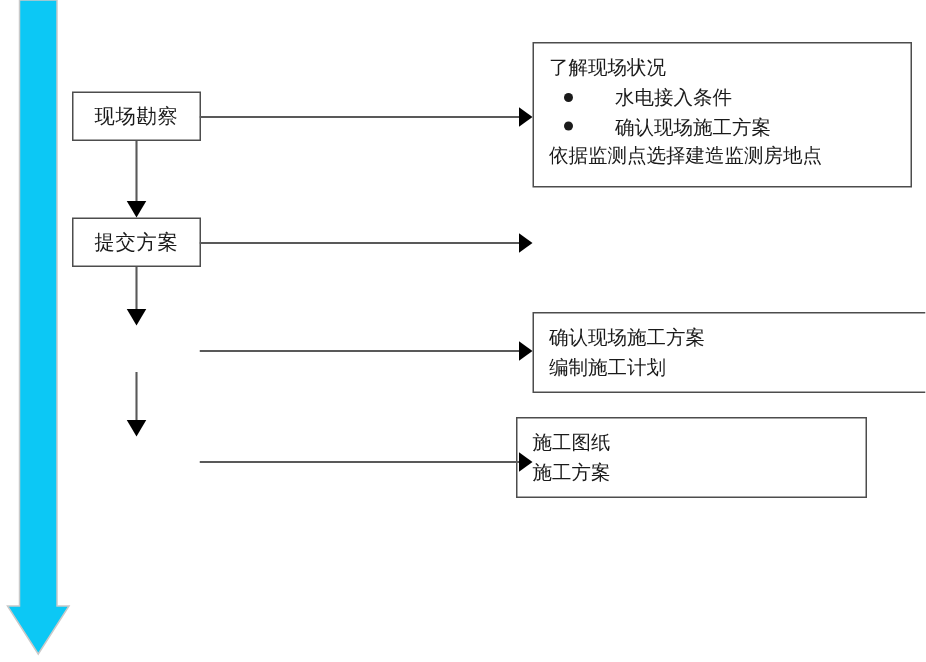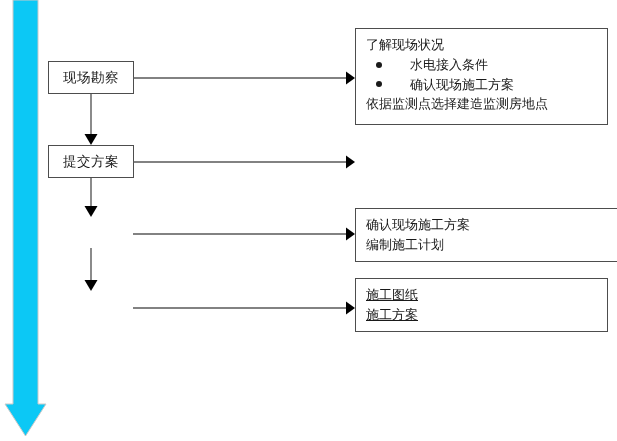--- a/index.html
+++ b/index.html
@@ -110,21 +110,21 @@
     </div>
     <div class="detail-line">依据监测点选择建造监测房地点</div>
   </div>
 
 
   <div class="detail-box" style="left:355px; top:208px; width:302px; height:54px;">
     <div class="detail-line">确认现场施工方案</div>
     <div class="detail-line">编制施工计划</div>
   </div>
 
-  <div class="detail-box" style="left:355px; top:278px; width:253px; height:54px;text-decoration:underline;">
+  <div class="detail-box" style="left:344px; top:278px; width:234px; height:54px;">
     <div class="detail-line">施工图纸</div>
     <div class="detail-line">施工方案</div>
   </div>
 
   <svg class="connector" style="left:133px; top:66px; width:224px; height:24px;" viewBox="0 0 224 24" width="224" height="24">
     <line x1="0" y1="12" x2="213" y2="12" stroke="#595959" stroke-width="1.4"></line>
     <polygon points="213,5.5 222,12 213,18.5" fill="#000000"></polygon>
   </svg>
 
   <svg class="connector" style="left:133px; top:150px; width:224px; height:24px;" viewBox="0 0 224 24" width="224" height="24">

